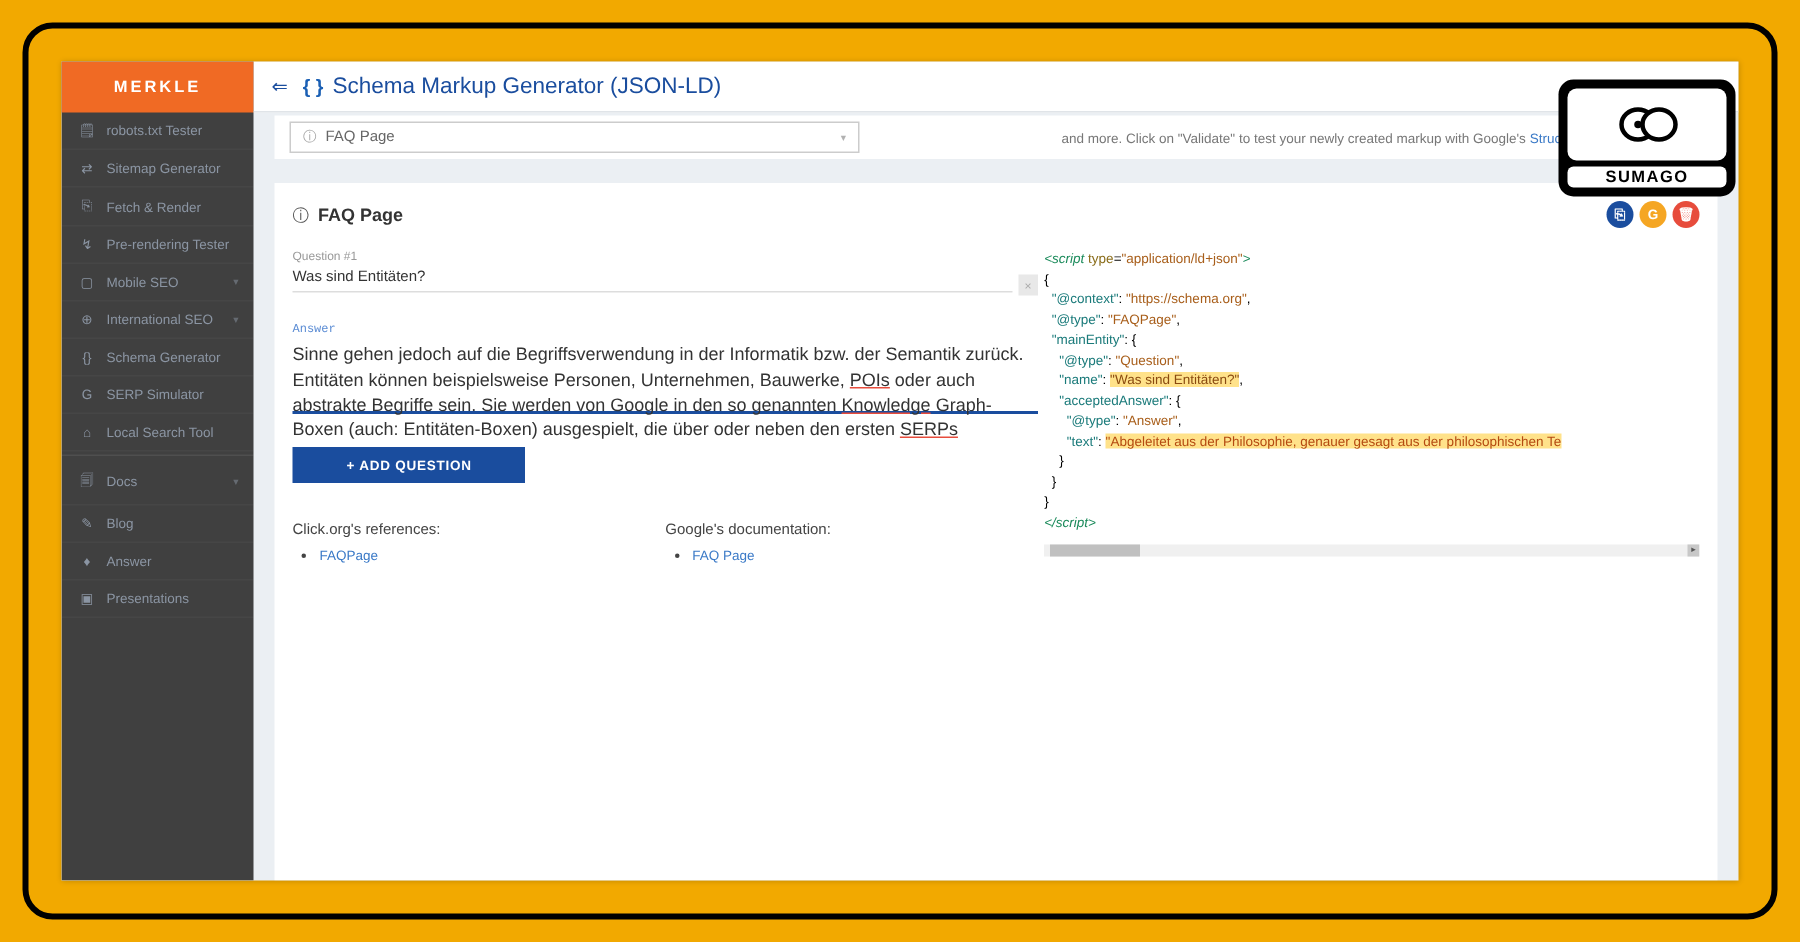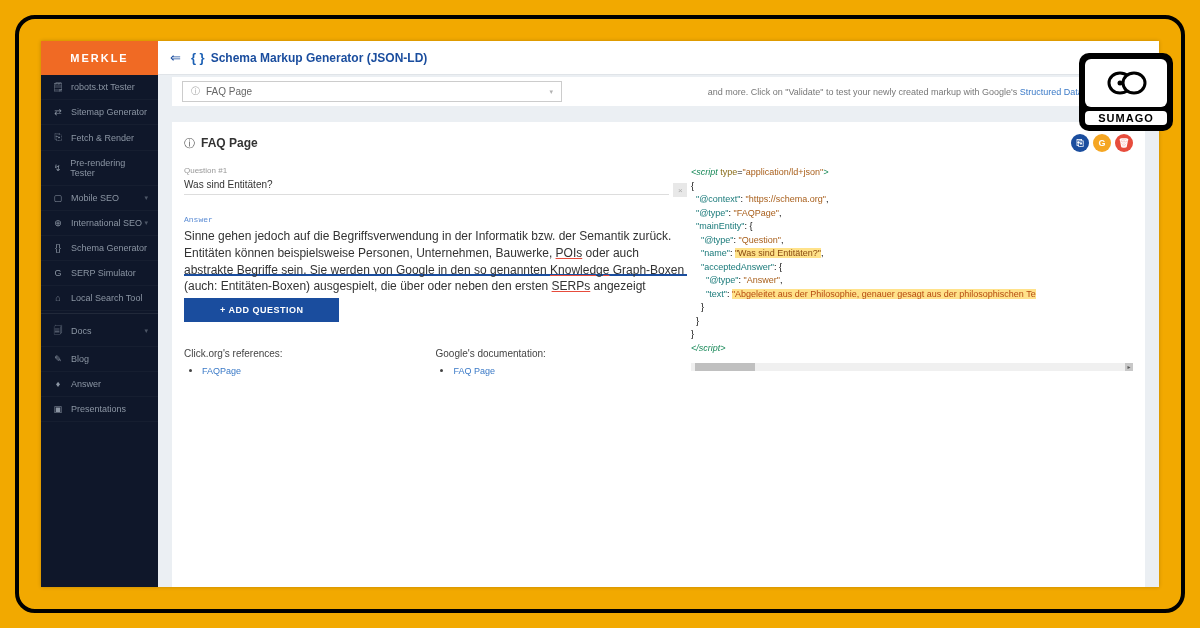--- a/index.html
+++ b/index.html
@@ -1,32 +1,32 @@
 <!DOCTYPE html>
 <html><head>
 <meta charset="utf-8">
 <style>
 * { margin: 0; padding: 0; box-sizing: border-box; font-family: Arial, Helvetica, sans-serif; }
 body { background: #f2a900; padding: 15px; }
 .outer { background: #f2a900; border: 4px solid #000; border-radius: 20px; width: 1170px; height: 598px; margin: 0 auto; padding: 22px; position: relative; }
-.badge { position: absolute; top: 34px; right: 8px; width: 94px; background: #000; border-radius: 10px; padding: 6px; }
+.badge { position: absolute; top: 34px; right: 24px; width: 118px; background: #000; border-radius: 10px; padding: 6px; }
 .badge-inner { background: #fff; border-radius: 6px; height: 48px; display: flex; align-items: center; justify-content: center; }
 .badge-label { background: #fff; color: #000; text-align: center; font-size: 11px; font-weight: bold; letter-spacing: 1px; border-radius: 4px; margin-top: 4px; padding: 1px 0; }
 .app { display: flex; width: 100%; height: 100%; background: #ebeff3; overflow: hidden; box-shadow: 0 0 4px rgba(0,0,0,0.2); }
-.sidebar { width: 117px; background: #0f172a; color: #8b95a3; flex-shrink: 0; font-size: 9px; }
+.sidebar { width: 128px; background: #404040; color: #8b95a3; flex-shrink: 0; font-size: 9px; }
 .logo { height: 34px; background: #f06a24; color: #fff; display: flex; align-items: center; justify-content: center; font-weight: bold; letter-spacing: 2px; font-size: 11px; }
 .nav-item { display: flex; align-items: center; padding: 7px 10px; cursor: pointer; border-bottom: 1px solid rgba(255,255,255,0.03); }
 .nav-item .icn { width: 14px; margin-right: 6px; font-size: 9px; text-align: center; }
 .nav-item.has-sub::after { content: "▾"; margin-left: auto; font-size: 7px; opacity: .5; }
 .nav-divider { border-top: 1px solid rgba(255,255,255,0.08); margin: 2px 0; }
 .main { flex: 1; display: flex; flex-direction: column; overflow: hidden; }
 .title-bar { height: 34px; background: #fff; display: flex; align-items: center; padding: 0 12px; border-bottom: 1px solid #e0e4e8; }
 .back { color: #1a4d9e; margin-right: 10px; font-size: 13px; cursor: pointer; }
 .title-code { color: #1a5fb4; font-size: 13px; margin-right: 6px; font-weight: bold; }
-.title { color: #1a4d9e; font-size: 12px; font-weight: bold; }
+.title { color: #1a4d9e; font-size: 15px; font-weight: normal; }
 .select-row { background: #fff; margin: 2px 14px 6px 14px; padding: 4px 10px; display: flex; align-items: center; font-size: 10px; }
 .select-box { border: 1px solid #ccc; padding: 3px 8px; color: #666; width: 380px; display: flex; align-items: center; }
 .select-box::before { content: "ⓘ"; margin-right: 6px; opacity: .6; font-size: 9px; }
 .select-box::after { content: "▾"; margin-left: auto; font-size: 7px; opacity: .5; }
 .info-text { margin-left: auto; color: #777; font-size: 9px; }
 .info-text a { color: #3b7ac7; text-decoration: none; }
 .panel { background: #fff; margin: 10px 14px 0 14px; padding: 12px; flex: 1; }
 .panel-head { display: flex; align-items: center; margin-bottom: 14px; }
 .panel-head .ph-icon { font-size: 11px; color: #555; margin-right: 6px; }
 .panel-head .ph-title { font-size: 12px; font-weight: bold; color: #333; }

